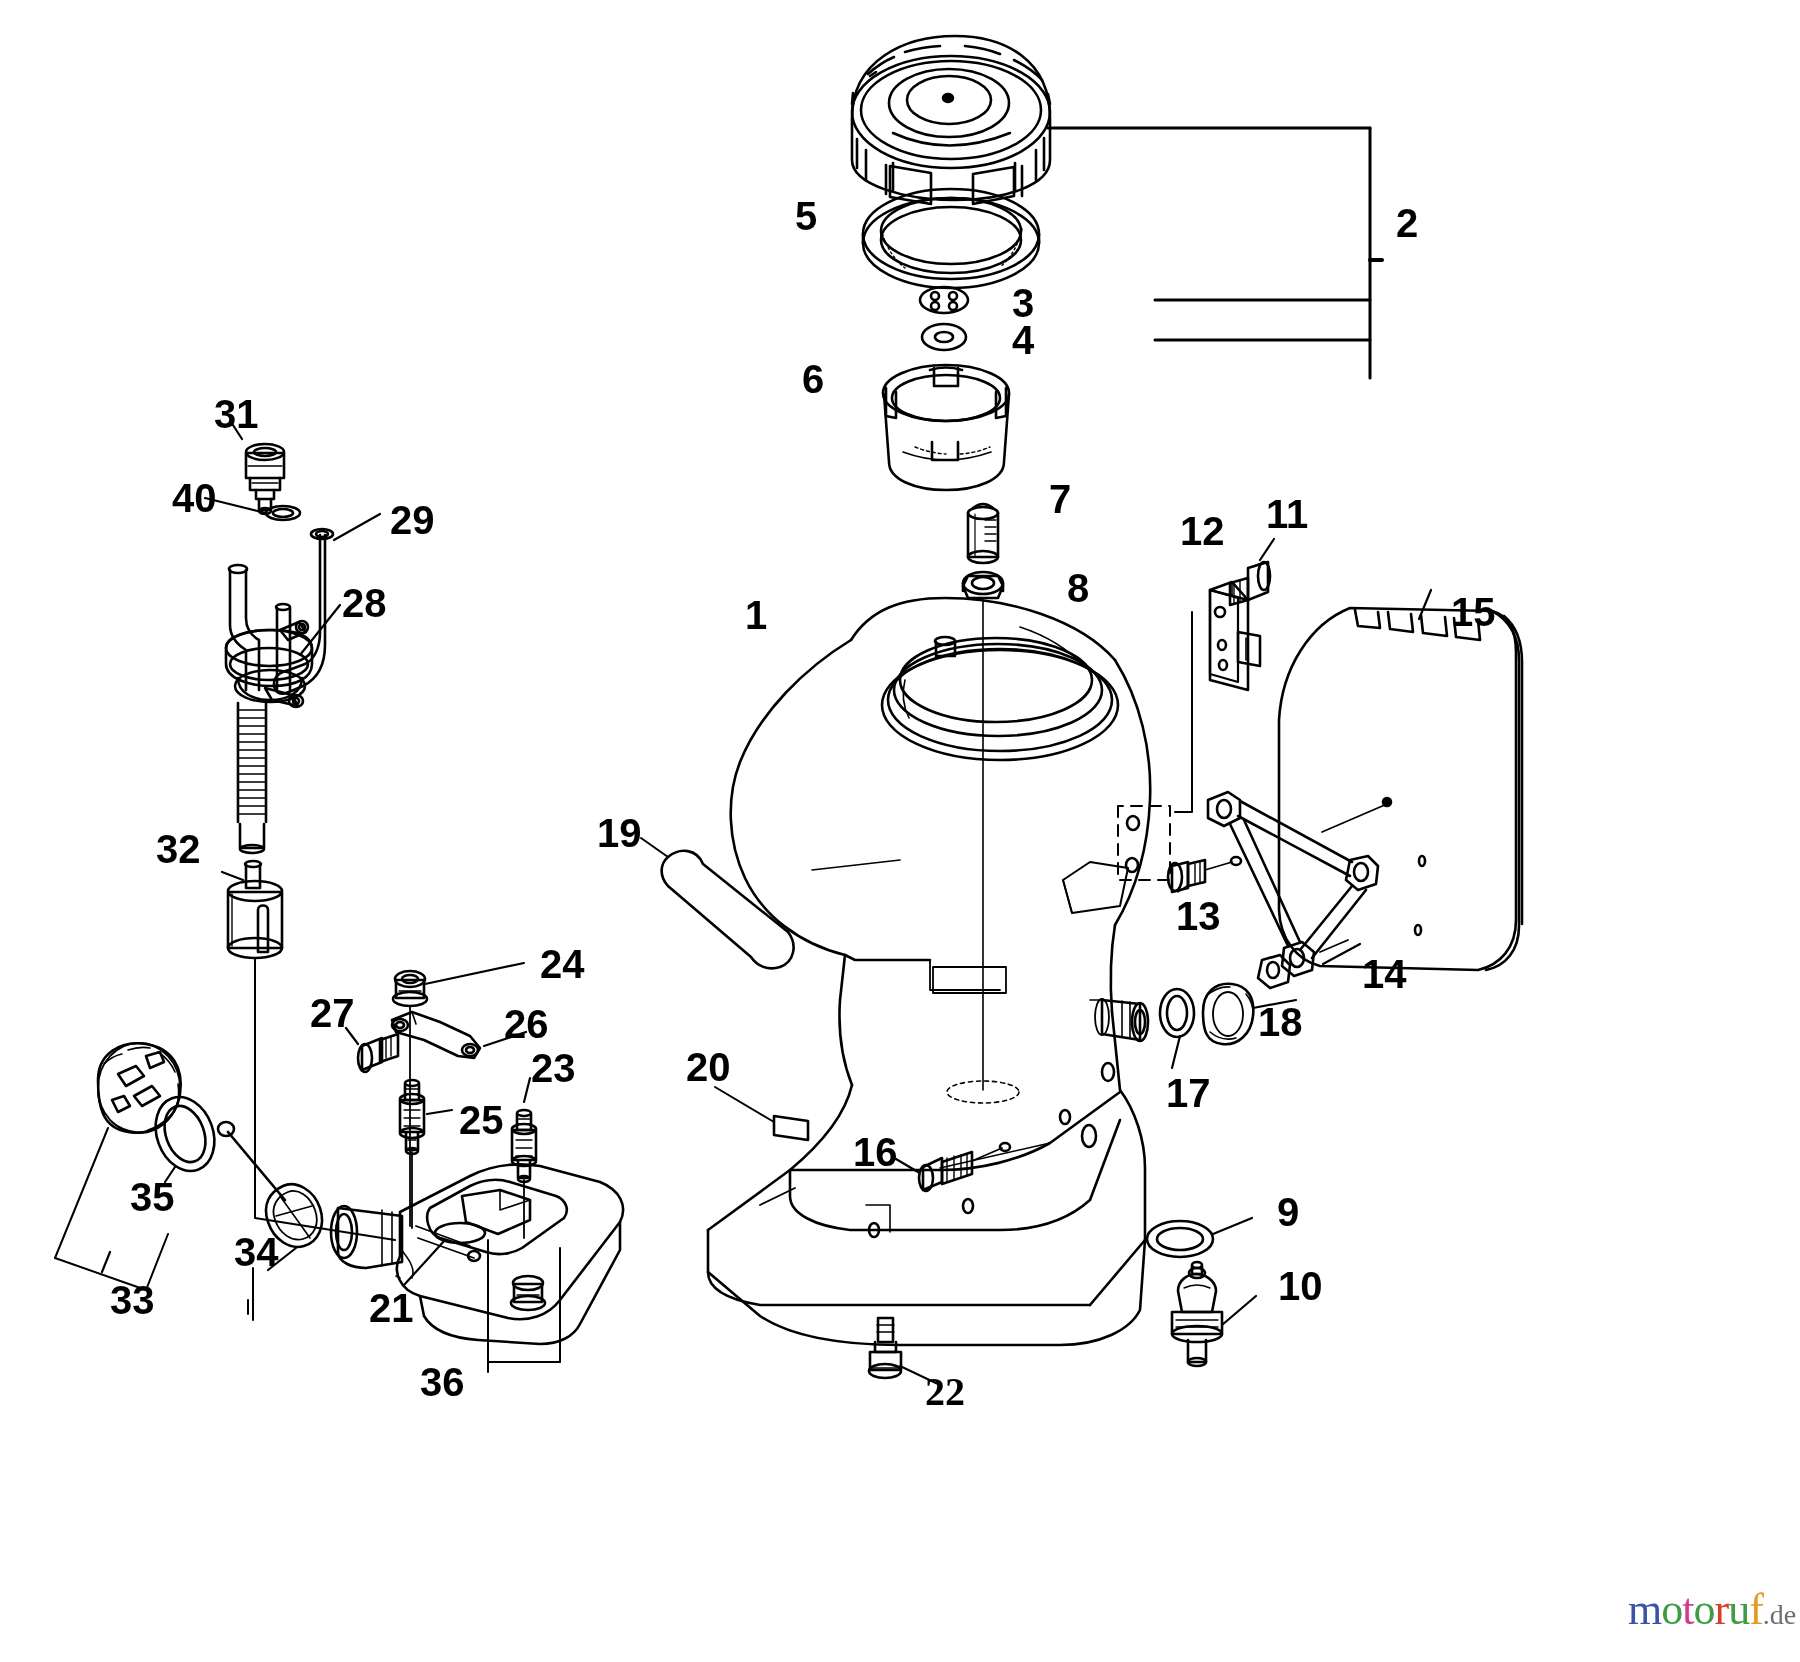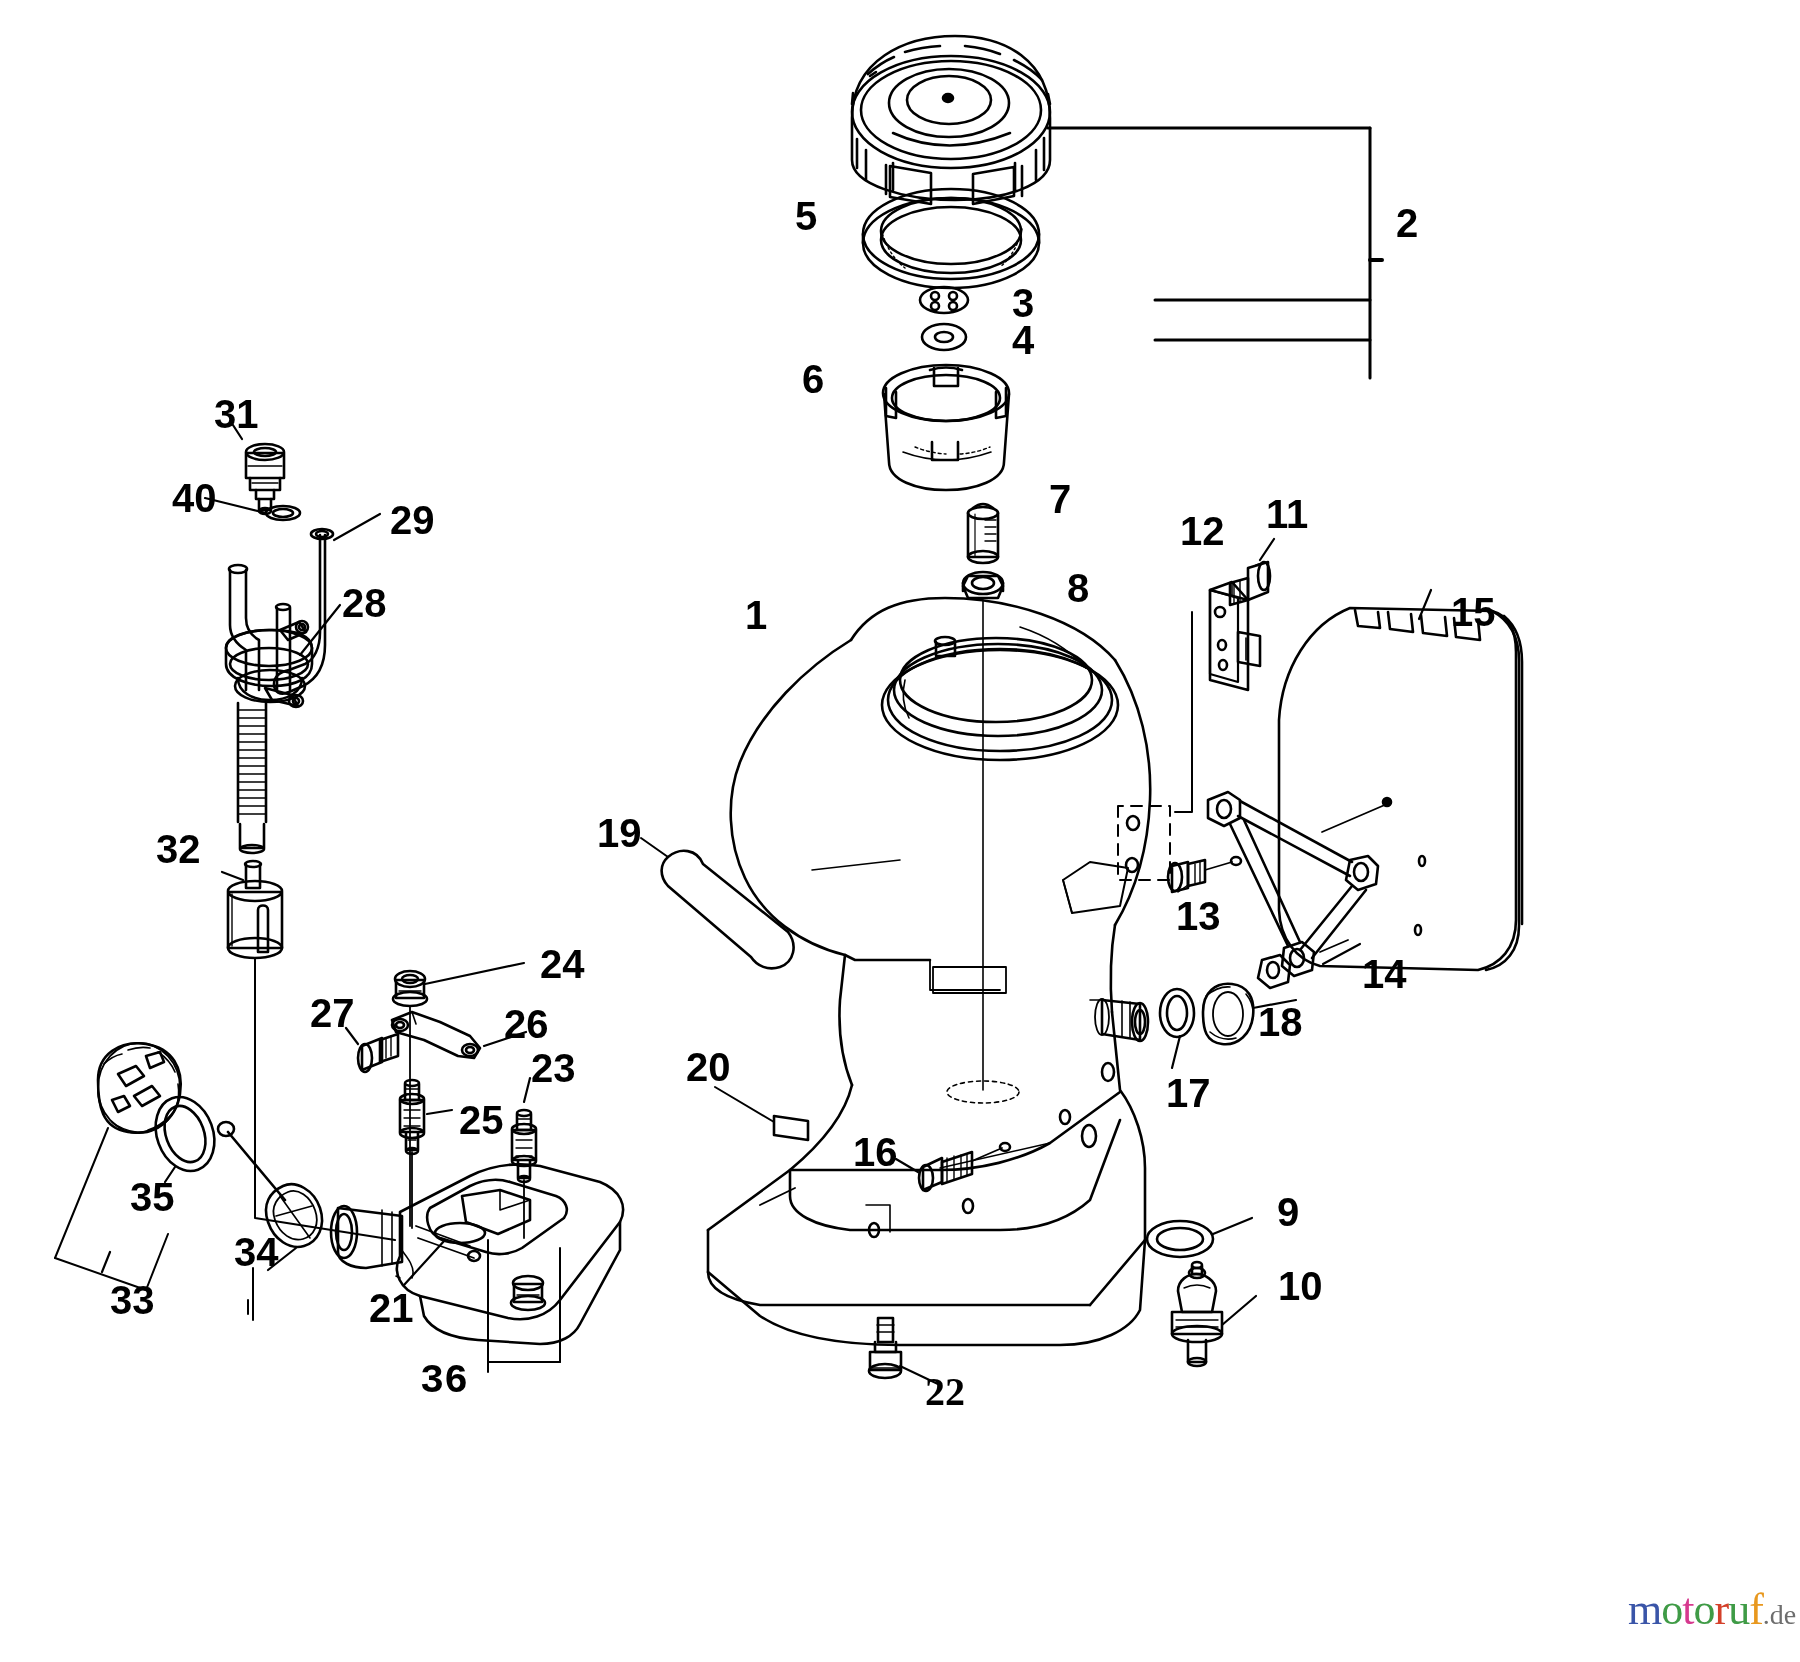--- a/index.html
+++ b/index.html
@@ -642,19 +642,19 @@
   <div class="callout" style="left:504px;  top:1004px;">26</div>
   <div class="callout" style="left:310px;  top:993px;">27</div>
   <div class="callout" style="left:342px;  top:583px;">28</div>
   <div class="callout" style="left:390px;  top:500px;">29</div>
   <div class="callout" style="left:172px;  top:478px;">40</div>
   <div class="callout" style="left:214px;  top:394px;">31</div>
   <div class="callout" style="left:156px;  top:829px;">32</div>
   <div class="callout" style="left:110px;  top:1280px;">33</div>
   <div class="callout" style="left:234px;  top:1232px;">34</div>
   <div class="callout" style="left:130px;  top:1177px;">35</div>
-  <div class="callout" style="left:420px;  top:1362px;font-family:Liberation Mono, monospace;">36</div>
+  <div class="callout" style="left:420px;  top:1362px;">36</div>
 
   <div id="watermark">
     <span class="l" style="color:#3a55a8">m</span><span class="l" style="color:#3f9b46">o</span><span class="l" style="color:#d6398e">t</span><span class="l" style="color:#3f9b46">o</span><span class="l" style="color:#d4402a">r</span><span class="l" style="color:#3f9b46">u</span><span class="l" style="color:#e8981e">f</span><span class="de">.de</span>
   </div>
 
 </div>
 
 </body></html>

